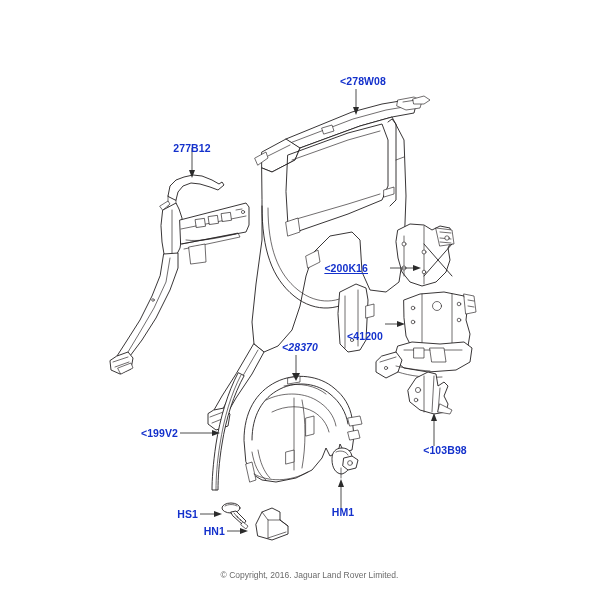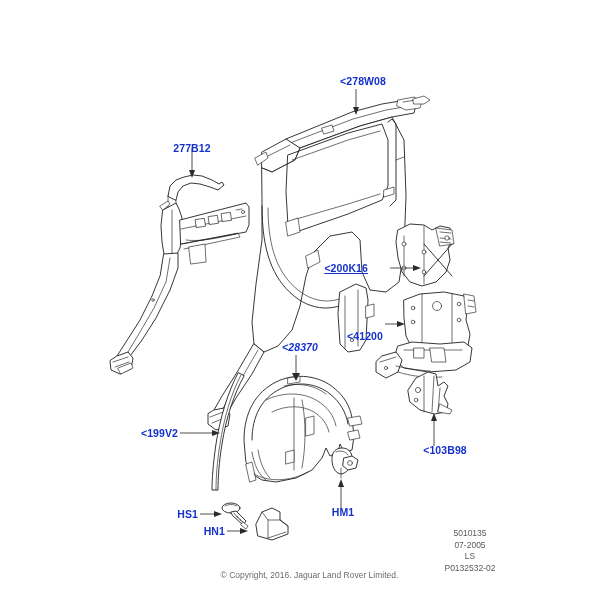--- a/index.html
+++ b/index.html
@@ -313,22 +313,16 @@
   <div class="callout right-anchor" style="left:178px; top:427px;">&lt;199V2</div>
 
   <div class="callout center-anchor" style="left:445px; top:444px;text-align:right;">&lt;103B98</div>
 
   <div class="callout center-anchor" style="left:343px; top:506px;">HM1</div>
 
   <div class="callout right-anchor" style="left:198px; top:508px;">HS1</div>
 
   <div class="callout right-anchor" style="left:225px; top:525px;">HN1</div>
 
-  <div class="meta-block">
-    <div>5010135</div>
-    <div>07-2005</div>
-    <div>LS</div>
-    <div>P0132532-02</div>
-  </div>
 
   <div class="copyright">© Copyright, 2016. Jaguar Land Rover Limited.</div>
 
 </div>
 
 </body></html>

